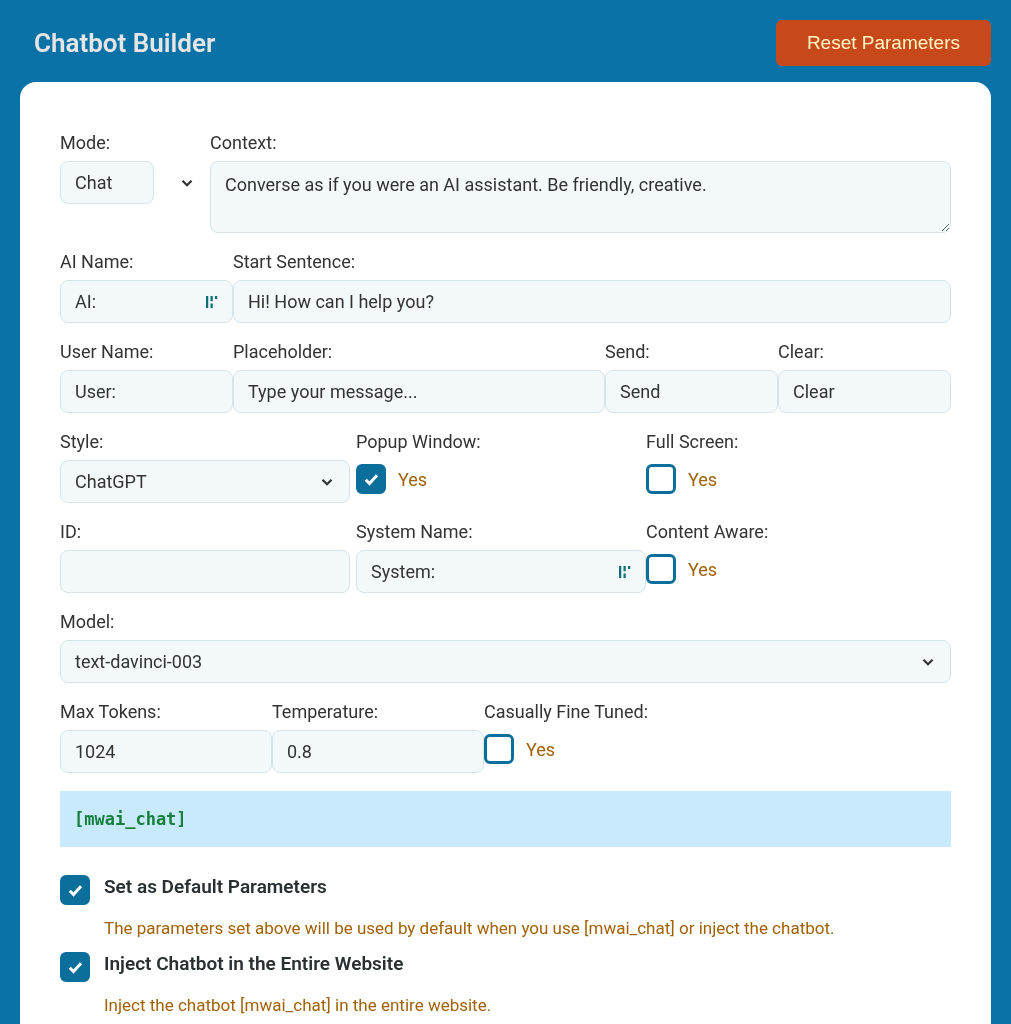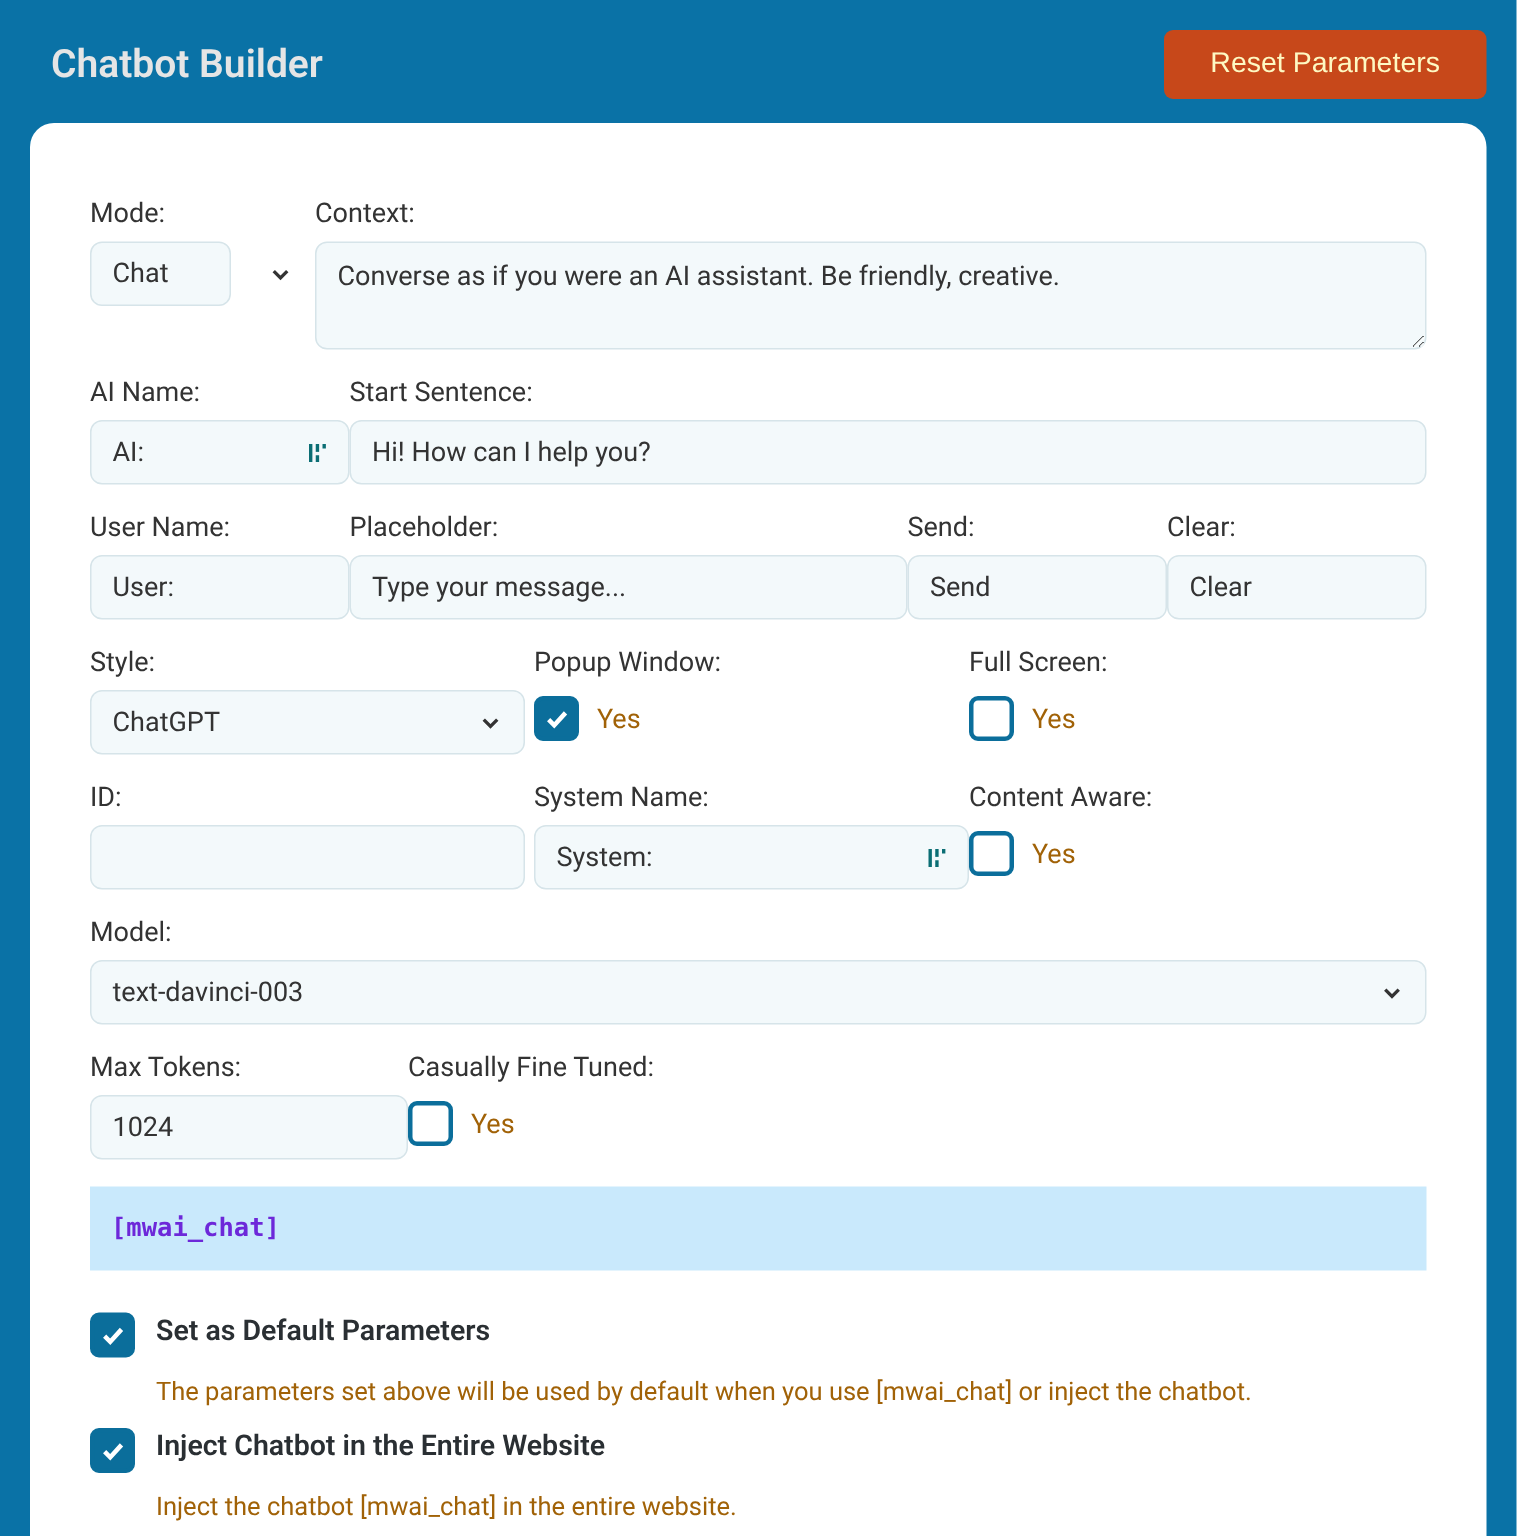--- a/index.html
+++ b/index.html
@@ -92,21 +92,21 @@
   .chk.checked svg { display: block; }
   .chk svg { display: none; color: #fff; }
   .chk-row { display: flex; align-items: center; gap: 12px; }
   .chk-label { font-size: 18px; color: #a16207; }
   .code-block {
     background: #c9e9fc;
     padding: 18px 14px;
     border-radius: 0;
     font-family: ui-monospace, SFMono-Regular, Menlo, Consolas, monospace;
     font-size: 17px;
-    color: #6d28d9;
+    color: #15803d;
     font-weight: 700;
     margin-top: 8px;
     margin-bottom: 28px;
   }
   .opt-row { display: flex; gap: 14px; align-items: flex-start; margin-bottom: 14px; }
   .opt-text strong { font-size: 19px; color: #2a2f33; font-weight: 600; }
   .opt-text p { font-size: 17px; color: #a16207; margin-top: 20px; }
   .chevron { width: 18px; height: 18px; }
   .small-icon svg { width: 18px; height: 18px; display: block; }
 </style>
@@ -254,20 +254,24 @@
           </svg>
       </div>
     </div>
   </div>
 
   <div class="row">
     <div class="field" style="width:212px;">
       <label>Max Tokens:</label>
       <input class="input" value="1024" style="">
     </div>
+    <div class="field" style="width:212px;">
+      <label>Temperature:</label>
+      <input class="input" value="0.8" style="">
+    </div>
     <div class="field" style="flex:1;">
       <label>Casually Fine Tuned:</label>
       <div class="chk-row" style="margin-top:4px;">
         <span class="chk">
           
         </span>
         <span class="chk-label">Yes</span>
       </div>
     </div>
   </div>

